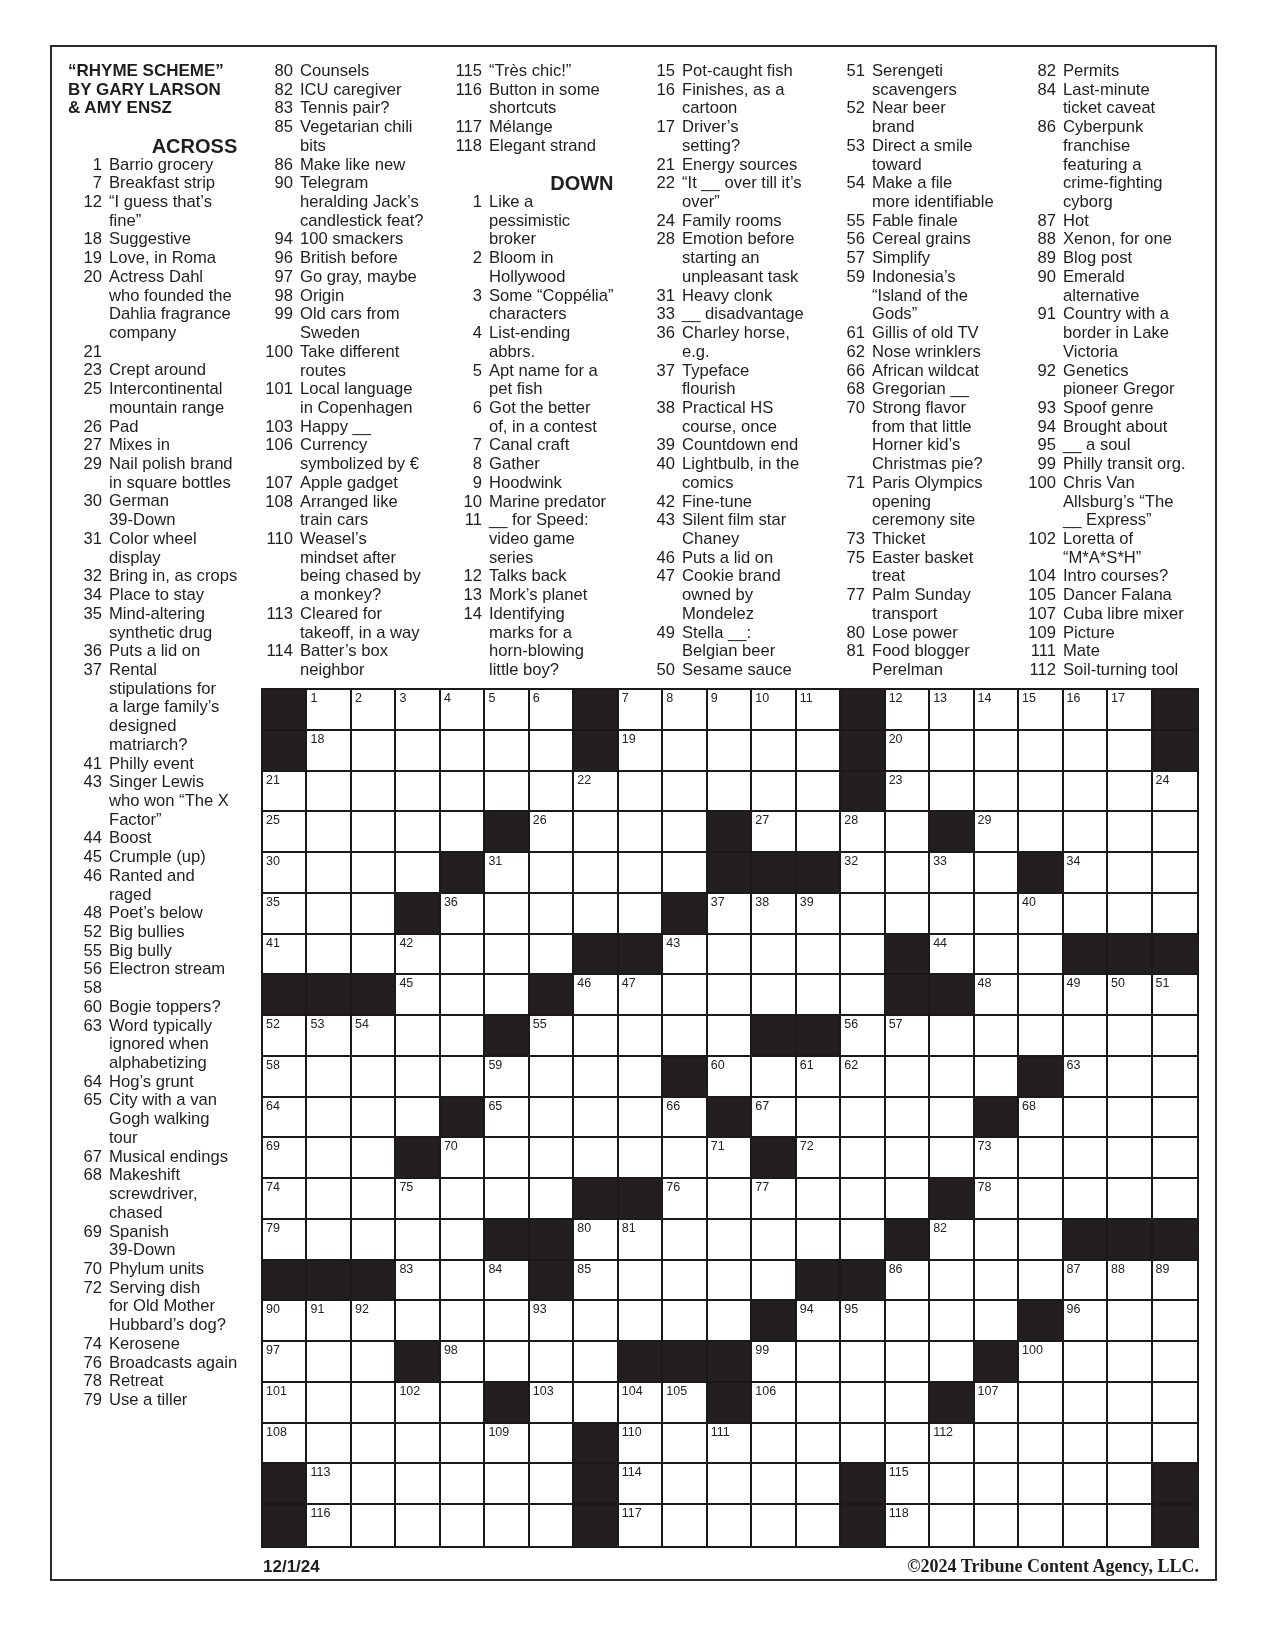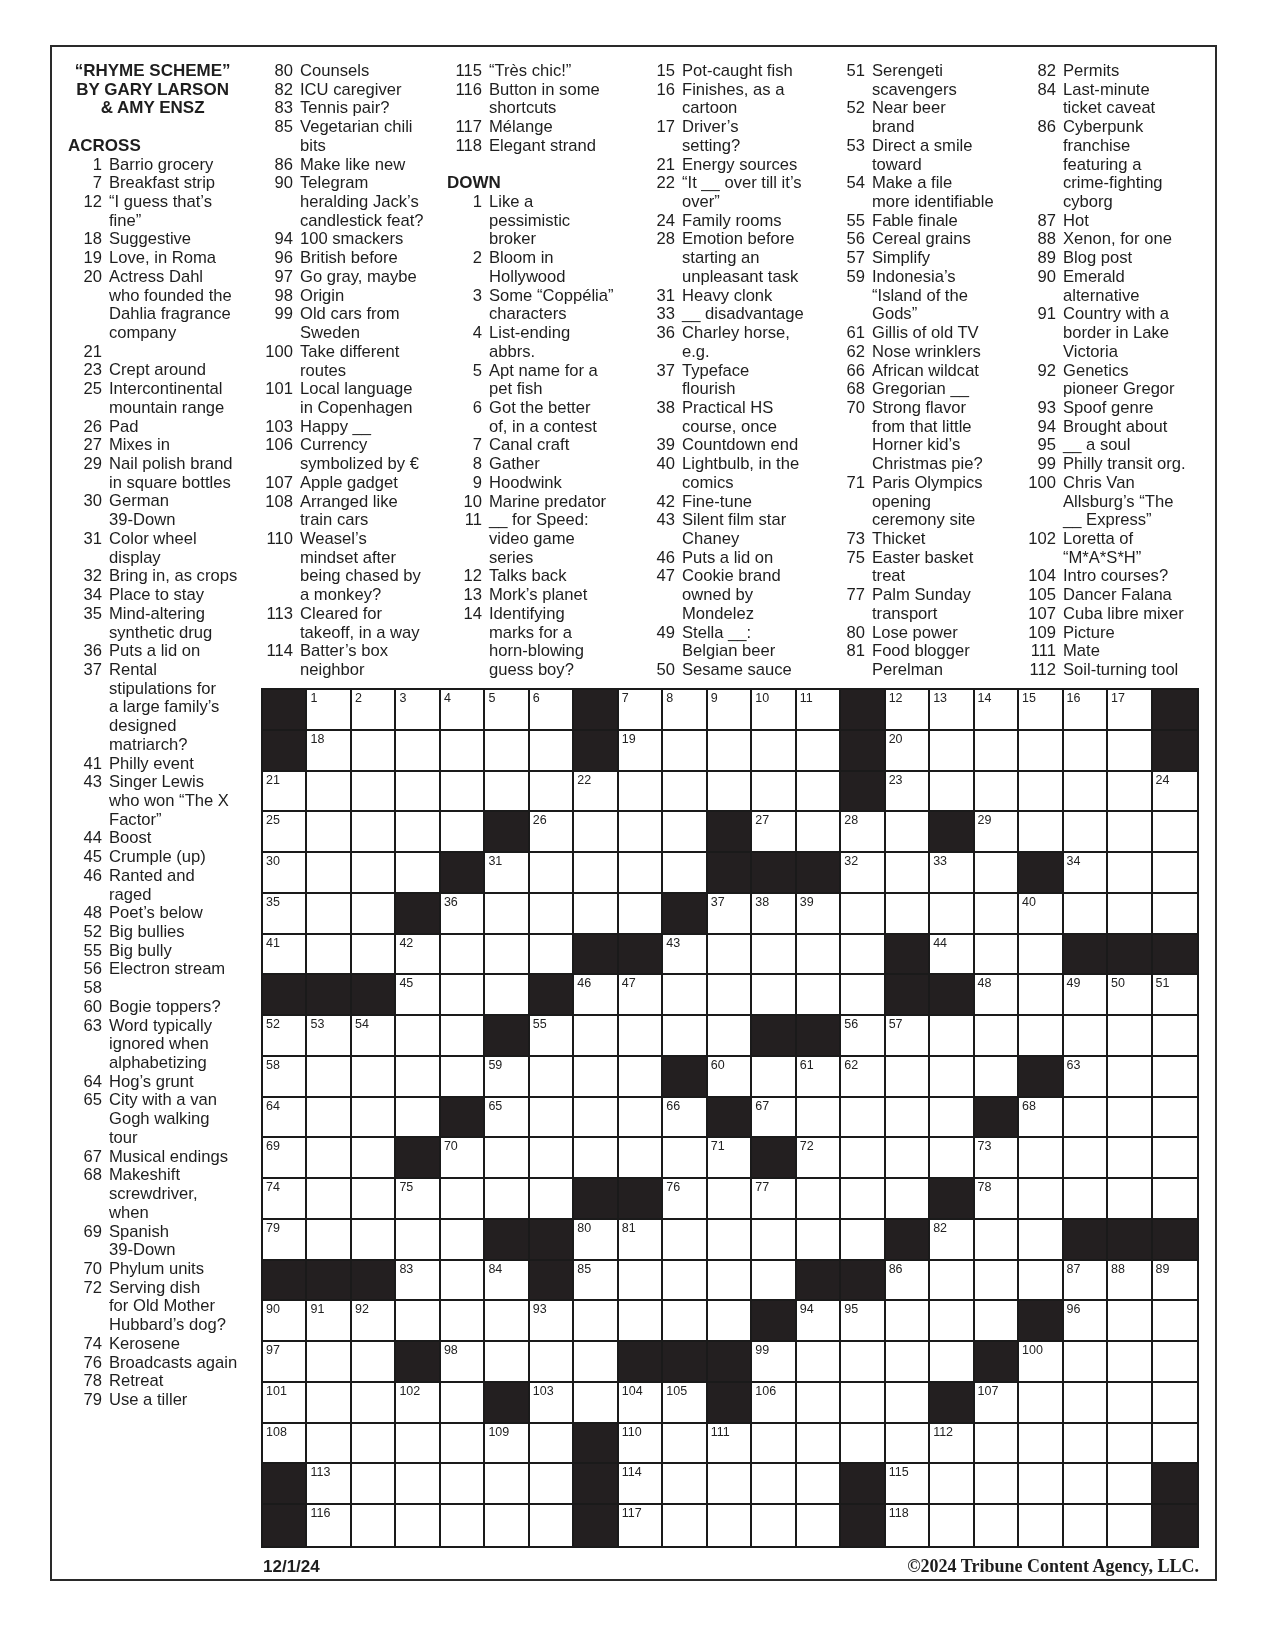--- a/index.html
+++ b/index.html
@@ -5,22 +5,22 @@
   html, body { margin: 0; padding: 0; background: #ffffff; }
   body { width: 1265px; height: 1638px; position: relative; overflow: hidden;
          font-family: "Liberation Sans", sans-serif; color: #1e1e1e; }
   .frame { position: absolute; left: 50px; top: 45px; width: 1167px; height: 1536px;
            border: 2px solid #2a2a2a; box-sizing: border-box; }
   .col { position: absolute; top: 62px; font-size: 16.6px; line-height: 18.72px; }
   .clue { display: flex; }
   .clue .num { flex: 0 0 auto; text-align: right; padding-right: 7px; }
   .clue .txt { flex: 1 1 auto; }
   .clue .txt span { display: block; white-space: nowrap; }
-  .title { font-weight: bold; font-size: 17px; line-height: 18.7px; white-space: nowrap; text-align: center; }
-  .heading { font-weight: bold; font-size: 17px; text-align: left; line-height: 18.72px; }
+  .title { font-weight: bold; font-size: 17px; line-height: 18.7px; white-space: nowrap; }
+  .heading { font-weight: bold; font-size: 20px; text-align: right; line-height: 18.72px; }
   .gap { height: 18.72px; }
   .grid { position: absolute; left: 261px; top: 688px; width: 938px; height: 860px;
           display: grid; grid-template-columns: repeat(21, 1fr); grid-template-rows: repeat(21, 1fr);
           border: 2px solid #1a1a1a; box-sizing: border-box; background: #1a1a1a; gap: 0; }
   .cell { position: relative; background: #ffffff; border-right: 2px solid #1a1a1a;
           border-bottom: 2px solid #1a1a1a; box-sizing: border-box; }
   .cell.black { background: #231f20; }
   .cell .cn { position: absolute; left: 3px; top: 2px; font-size: 12.5px; line-height: 13px; color: #222; }
   .footer-date { position: absolute; left: 263px; top: 1557px; font-weight: bold; font-size: 17px; }
   .footer-copy { position: absolute; right: 66px; top: 1556px; font-family: "Liberation Serif", serif;
@@ -254,21 +254,21 @@
         <span class="num" style="width: 34px;">67</span>
         <span class="txt">
           <span>Musical endings</span>
         </span>
       </div>
       <div class="clue">
         <span class="num" style="width: 34px;">68</span>
         <span class="txt">
           <span>Makeshift</span>
           <span>screwdriver,</span>
-          <span>when</span>
+          <span>chased</span>
         </span>
       </div>
       <div class="clue">
         <span class="num" style="width: 34px;">69</span>
         <span class="txt">
           <span>Spanish</span>
           <span>39-Down</span>
         </span>
       </div>
       <div class="clue">
@@ -559,21 +559,21 @@
         <span class="txt">
           <span>Mork’s planet</span>
         </span>
       </div>
       <div class="clue">
         <span class="num" style="width: 35px;">14</span>
         <span class="txt">
           <span>Identifying</span>
           <span>marks for a</span>
           <span>horn-blowing</span>
-          <span>guess boy?</span>
+          <span>little boy?</span>
         </span>
       </div>
     </div>
     <div class="col" style="left: 648px;">
       <div class="clue">
         <span class="num" style="width: 27px;">15</span>
         <span class="txt">
           <span>Pot-caught fish</span>
         </span>
       </div>

